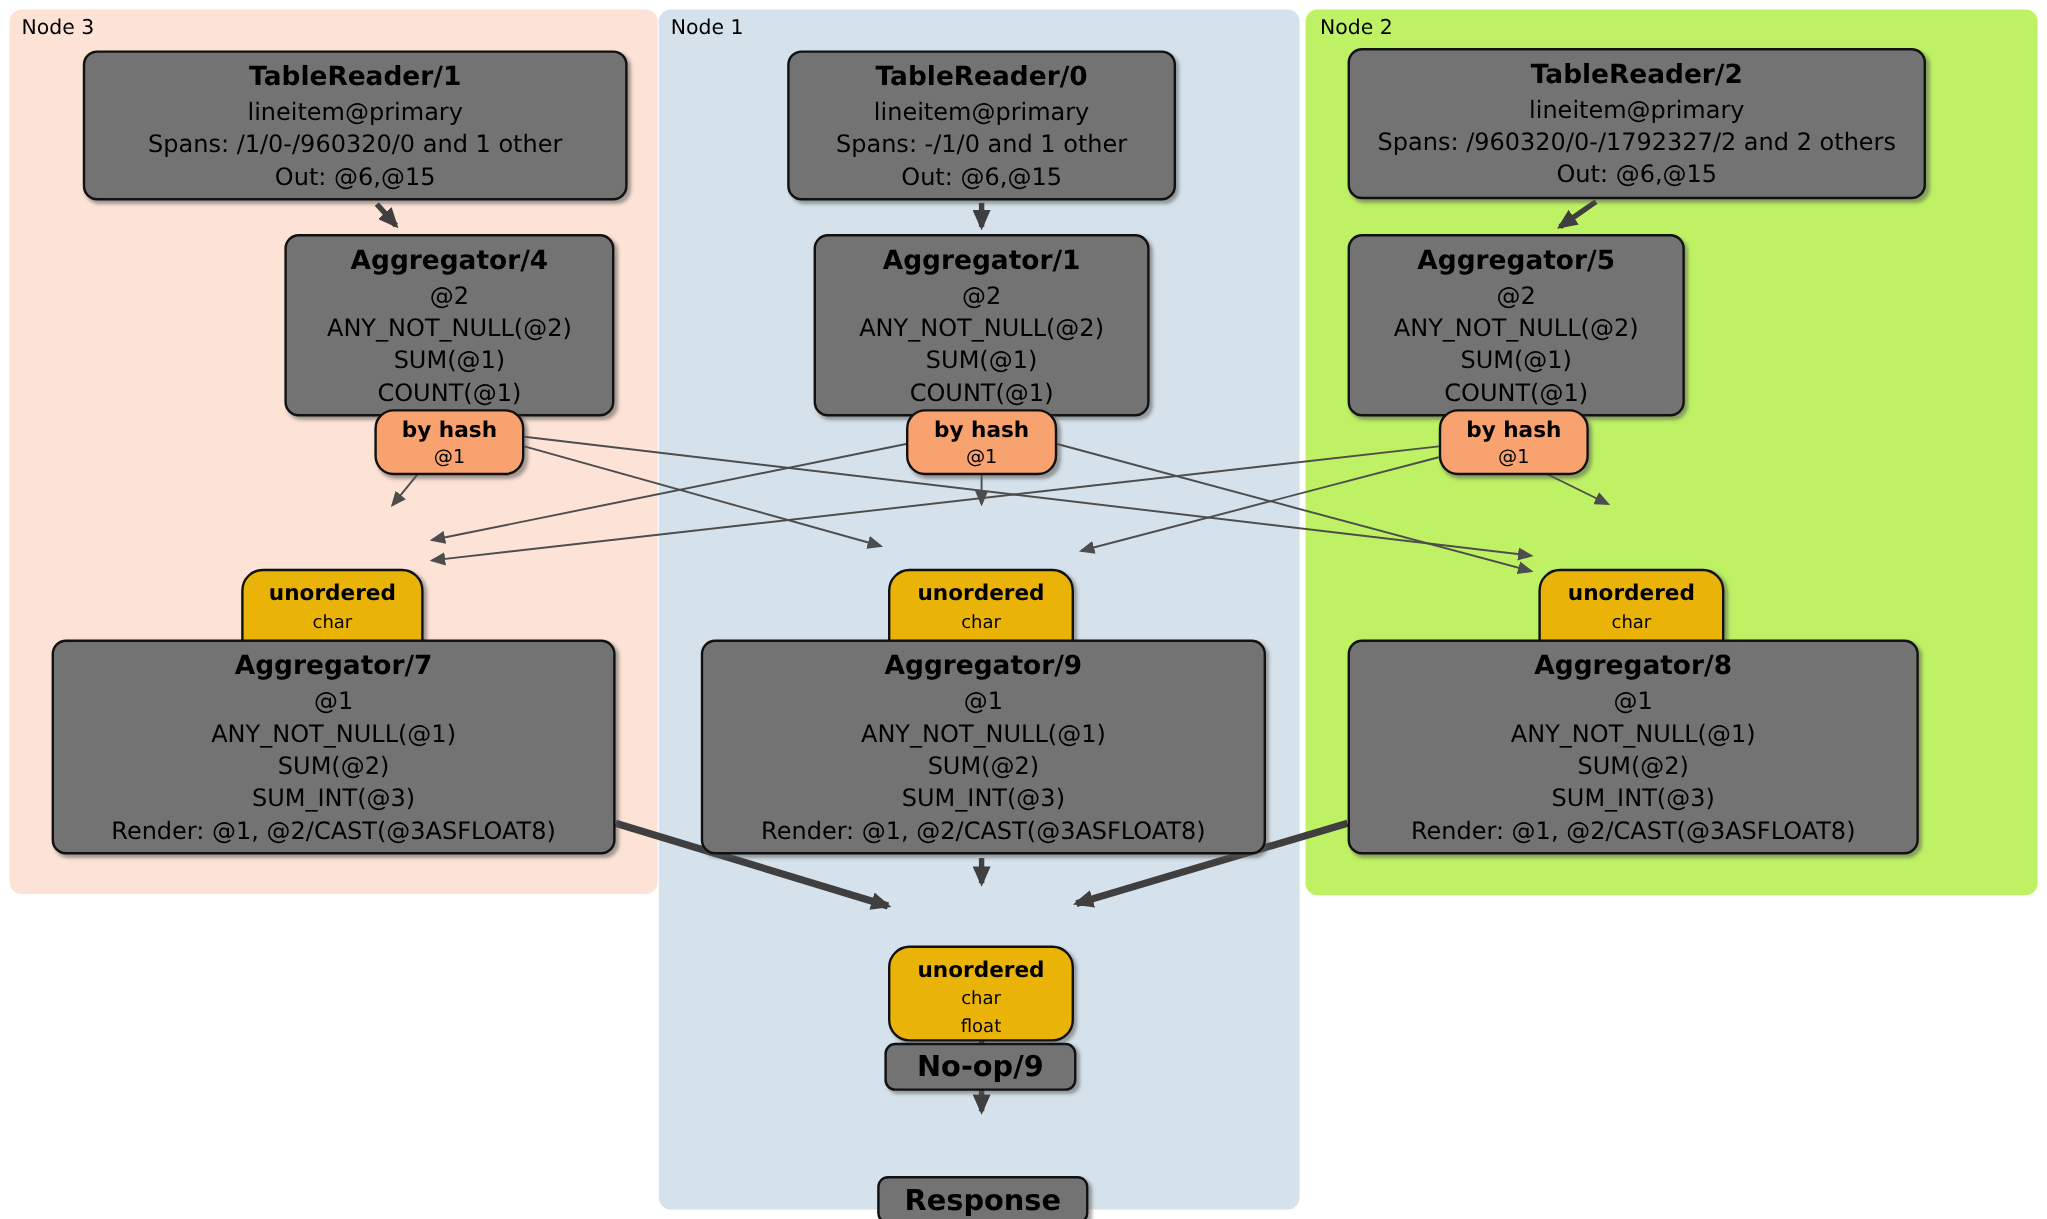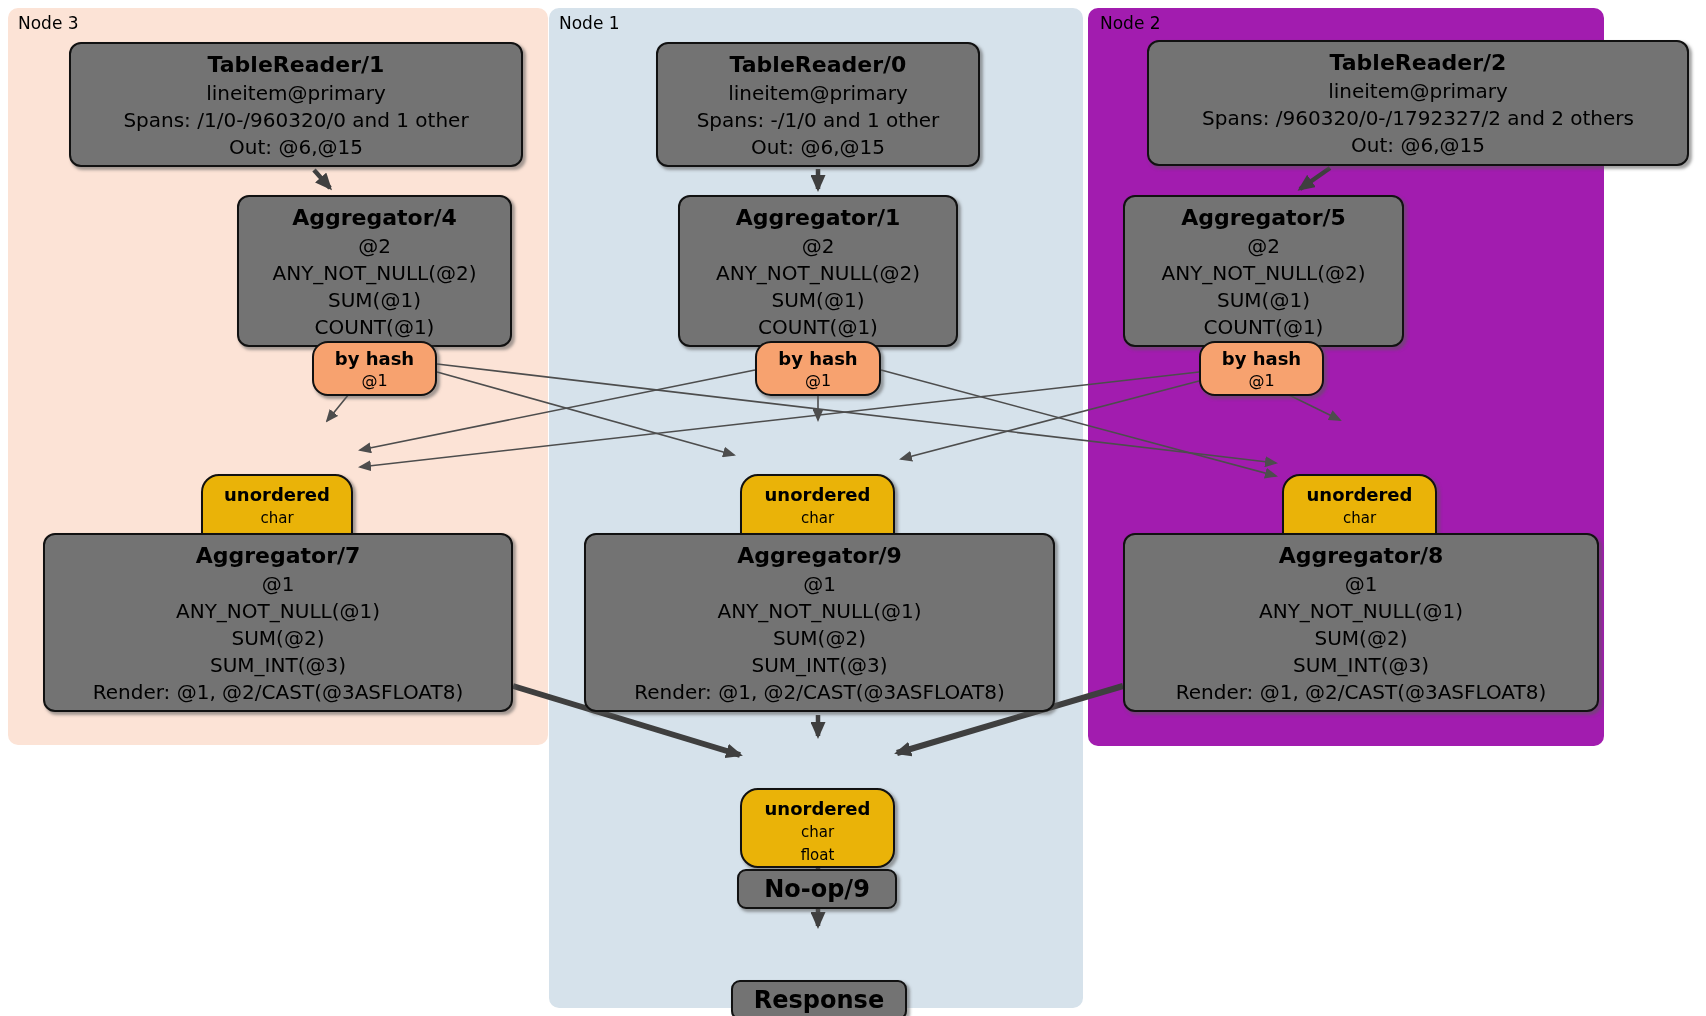--- a/index.html
+++ b/index.html
@@ -30,21 +30,21 @@
 <body>
 
 <div class="stage">
 
   <div class="panel" style="left: 8px; top: 8px; width: 540px; height: 737px; background: rgb(252, 227, 214);">
     <span class="nlabel" style="left:10px;top:5px;">Node 3</span>
   </div>
   <div class="panel" style="left: 549px; top: 8px; width: 534px; height: 1000px; background: rgb(214, 226, 235);">
     <span class="nlabel" style="left:10px;top:5px;">Node 1</span>
   </div>
-  <div class="panel" style="left: 1088px; top: 8px; width: 516px; height: 738px; background: #a21caf;">
+  <div class="panel" style="left: 1088px; top: 8px; width: 610px; height: 738px; background: #bef264;">
     <span class="nlabel" style="left:12px;top:5px;">Node 2</span>
   </div>
 
   <svg class="edges" width="1706" height="1016" viewBox="0 0 1706 1016">
     <defs>
       <marker id="mS" markerUnits="userSpaceOnUse" markerWidth="13" markerHeight="11" refX="11" refY="5.5" orient="auto">
         <path d="M0,0 L13,5.5 L0,11 z" fill="#4d4d4d"></path>
       </marker>
       <marker id="mB" markerUnits="userSpaceOnUse" markerWidth="17" markerHeight="15" refX="14" refY="7.5" orient="auto">
         <path d="M0,0 L17,7.5 L0,15 z" fill="#3f3f3f"></path>
@@ -131,21 +131,21 @@
   </div>
   <div class="box" style="left:584px;top:533px;width:471px;height:179px;">
     <span class="title">Aggregator/9</span>
     <span class="ln">@1</span>
     <span class="ln">ANY_NOT_NULL(@1)</span>
     <span class="ln">SUM(@2)</span>
     <span class="ln">SUM_INT(@3)</span>
     <span class="ln">Render: @1, @2/CAST(@3ASFLOAT8)</span>
   </div>
 
-  <div class="box" style="left:1147px;top:40px;width:542px;height:126px;">
+  <div class="box" style="left:1123px;top:40px;width:482px;height:126px;">
     <span class="title">TableReader/2</span>
     <span class="ln">lineitem@primary</span>
     <span class="ln">Spans: /960320/0-/1792327/2 and 2 others</span>
     <span class="ln">Out: @6,@15</span>
   </div>
   <div class="box" style="left:1123px;top:195px;width:281px;height:152px;">
     <span class="title">Aggregator/5</span>
     <span class="ln">@2</span>
     <span class="ln">ANY_NOT_NULL(@2)</span>
     <span class="ln">SUM(@1)</span>

